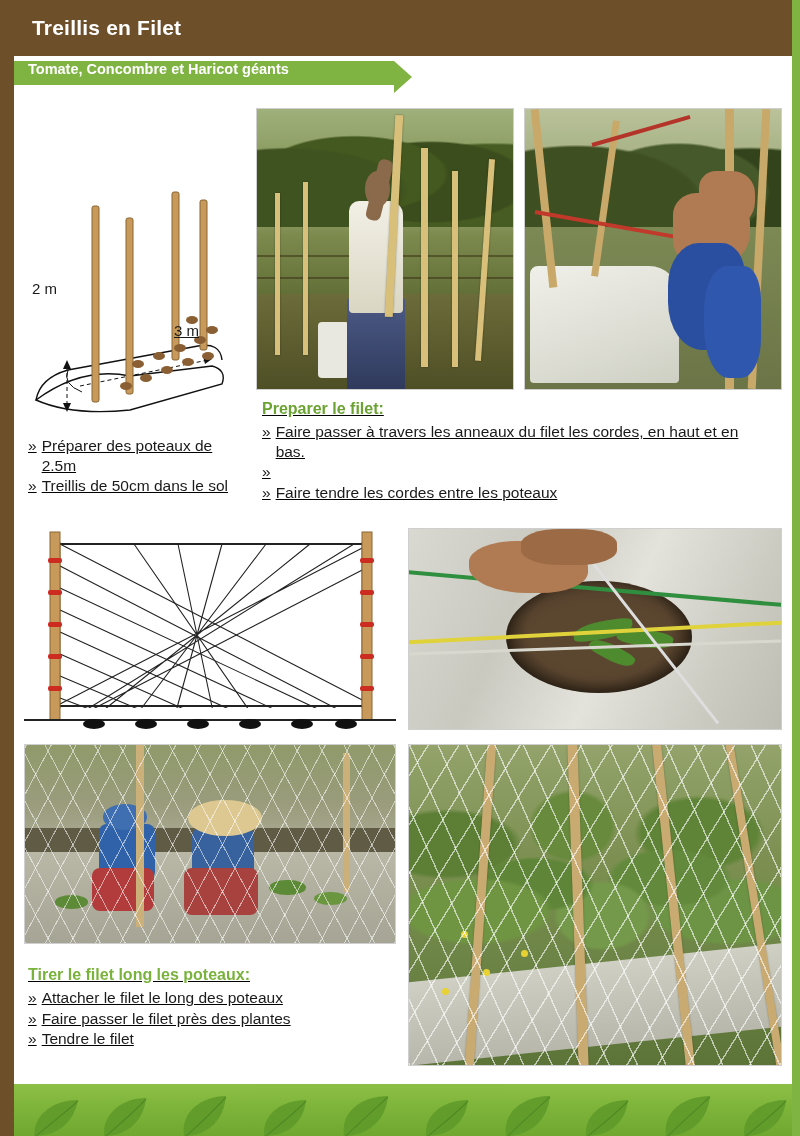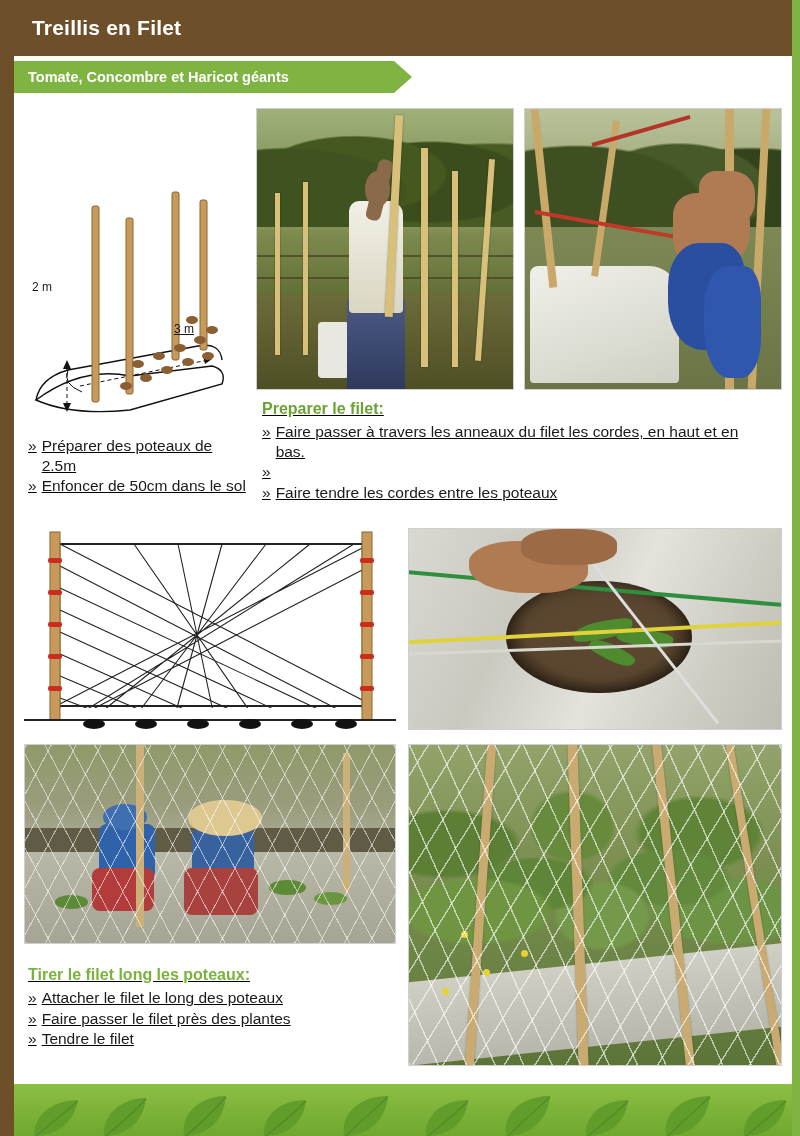--- a/index.html
+++ b/index.html
@@ -45,23 +45,23 @@
     color: #ffffff;
     font-size: 21px;
     font-weight: bold;
     padding-left: 18px;
     letter-spacing: .2px;
   }
 
   
   .subtitle-bar {
     position: absolute; left: 14px; top: 61px;
-    width: 380px; height: 32px;
+    width: 380px; height: 24px;
     background: #7fb342;
-    display: flex; align-items: center;
+    display: flex; 
   }
   .subtitle-bar::after {
     content: "";
     position: absolute; right: -18px; top: 0;
     width: 0; height: 0;
     border-top: 16px solid transparent;
     border-bottom: 16px solid transparent;
     border-left: 18px solid #7fb342;
   }
   .subtitle-text {
@@ -279,21 +279,21 @@
     position: absolute; left: 14px; bottom: 0;
     width: 778px; height: 52px;
     background: linear-gradient(#8cbf45, #6fa72f);
     overflow: hidden;
   }
   .leafsvg { position: absolute; left: 0; bottom: 0; }
 
   
   .dim-label {
     position: absolute;
-    font-size: 12px;
+    font-size: 15px;
     color: #1a1a1a;
   }
 </style>
 </head>
 <body>
 
 <div class="page">
 
   <div class="spine"></div>
   <div class="right-edge-white"></div>
@@ -401,21 +401,21 @@
     </div>
   </div>
 
   <div class="bullets" style="left:28px; top:436px; width:220px;">
     <div class="bullet">
       <span class="mark">»</span>
       <span>Préparer des poteaux de 2.5m</span>
     </div>
     <div class="bullet">
       <span class="mark">»</span>
-      <span>Enfoncer de 50cm dans le sol</span>
+      <span>Treillis de 50cm dans le sol</span>
     </div>
   </div>
 
   <div class="photo" id="photo3" style="left:24px; top:528px; width:372px; height:206px; background:#ffffff; border:none;">
     <svg width="372" height="206" viewBox="0 0 372 206">
 
       <line x1="0" y1="192" x2="372" y2="192" stroke="#222" stroke-width="2"></line>
 
       <rect x="26" y="4" width="10" height="188" fill="#c79a5b" stroke="#8a6530"></rect>
 

